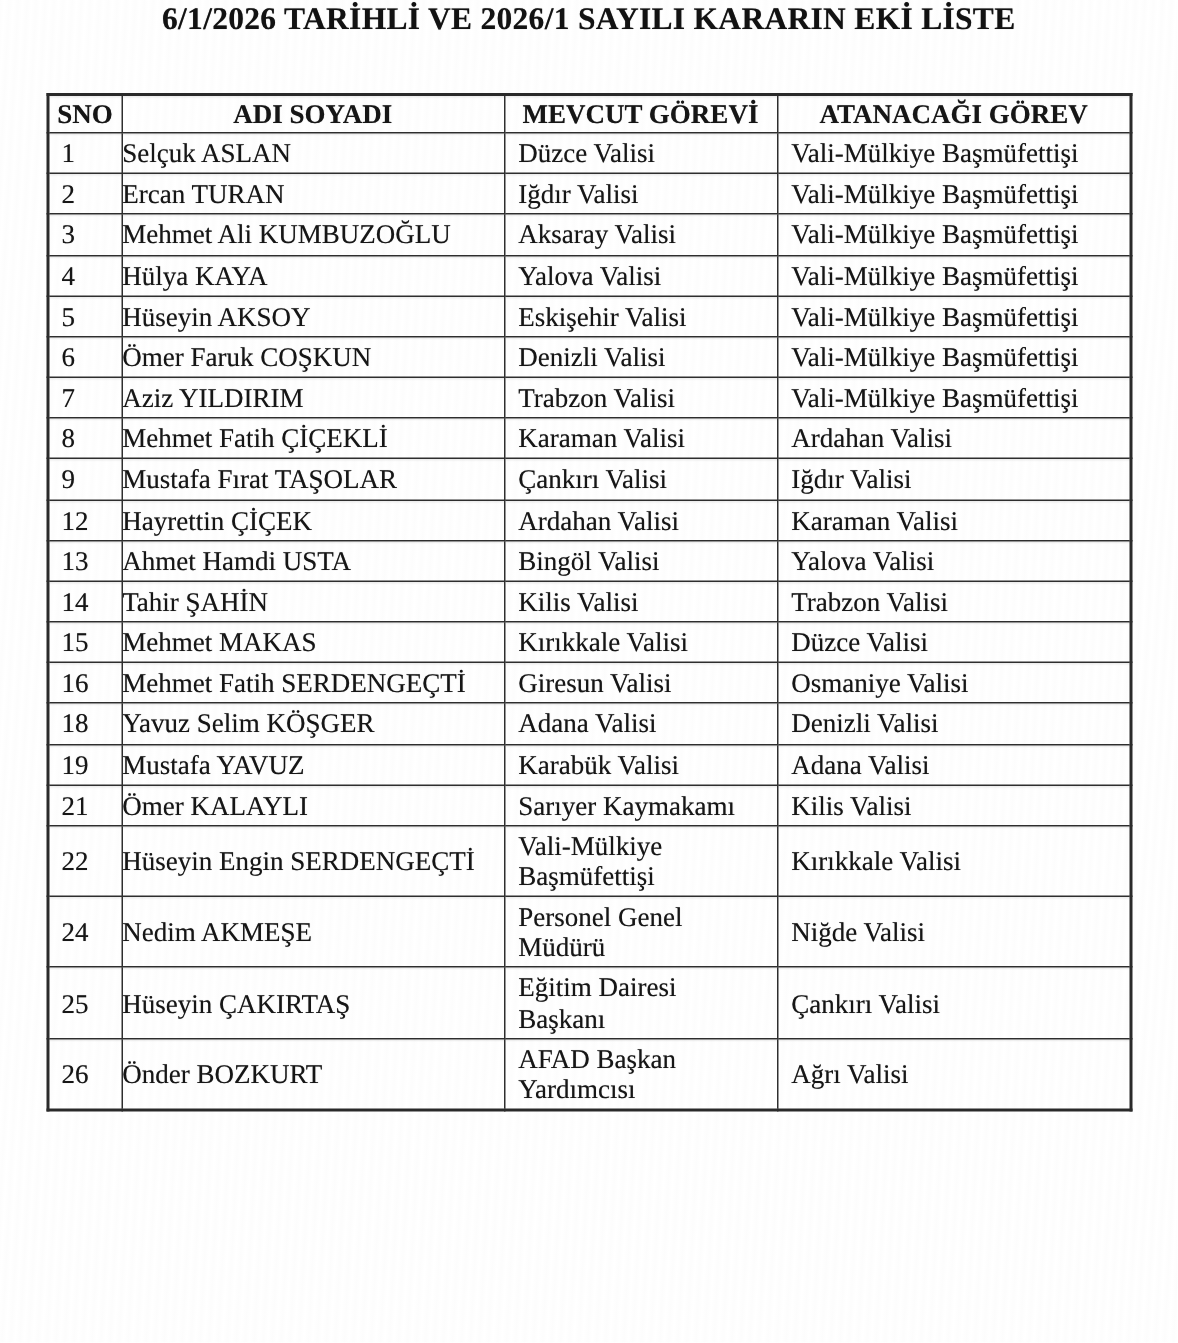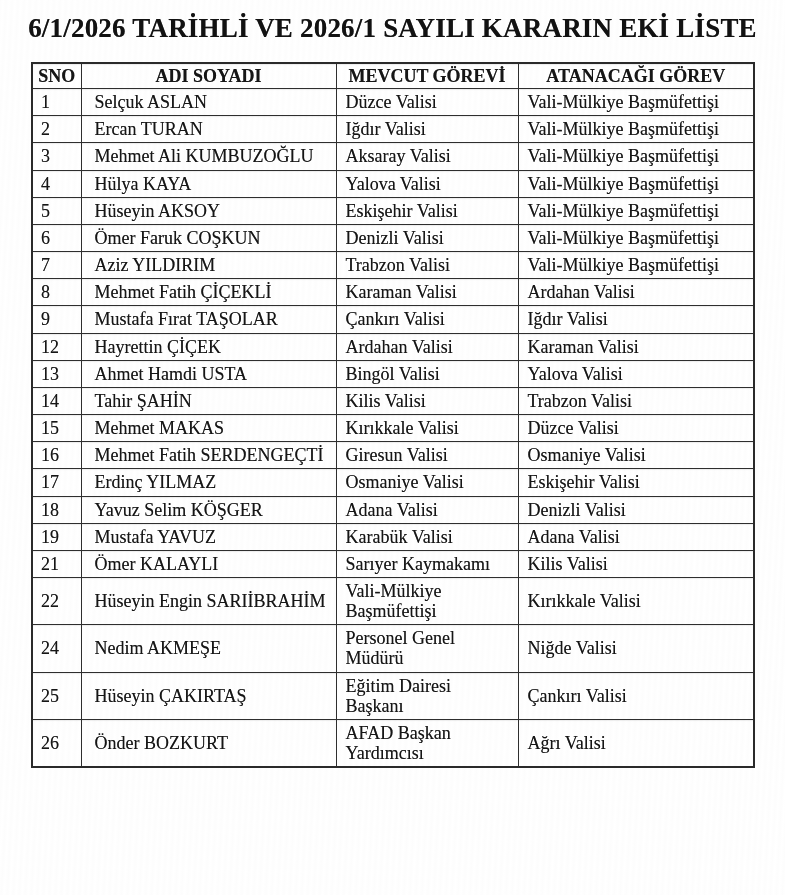--- a/index.html
+++ b/index.html
@@ -22,23 +22,22 @@
       repeating-linear-gradient(
         93deg,
         rgba(150,150,150,0.025) 0px,
         rgba(255,255,255,0) 3px,
         rgba(140,140,140,0.02) 6px
       ),
       #ffffff;
   }
 
   .doc-title {
-    padding-top: 13px;
     text-align: center;
-    font-size: 27px;
+    font-size: 21px;
     font-weight: bold;
     letter-spacing: 0.2px;
     color: #121212;
     text-shadow: 0 0 0.5px rgba(0,0,0,0.55);
   }
 
   table.decree {
     position: absolute;
     left: 31px;
     top: 62px;
@@ -70,21 +69,21 @@
     padding: 2px 2px;
   }
 
   td {
     height: 27px;
     padding: 3px 4px 3px 8px;
     text-align: left;
   }
 
   td.c-sno  { padding-left: 8px; }
-  td.c-name { padding-left: 13px; }
+  td.c-name { padding-left: 0; }
   td.c-current { padding-left: 9px; white-space: pre-line; }
   td.c-new  { padding-left: 9px; }
 </style>
 </head>
 <body>
 
 <div class="page">
 
   <div class="doc-title">6/1/2026 TARİHLİ VE 2026/1 SAYILI KARARIN EKİ LİSTE</div>
 
@@ -197,26 +196,20 @@
     <td class="c-new">Düzce Valisi</td>
   </tr>
 
   <tr>
     <td class="c-sno">16</td>
     <td class="c-name">Mehmet Fatih SERDENGEÇTİ</td>
     <td class="c-current">Giresun Valisi</td>
     <td class="c-new">Osmaniye Valisi</td>
   </tr>
 
-  <tr>
-    <td class="c-sno">17</td>
-    <td class="c-name">Erdinç YILMAZ</td>
-    <td class="c-current">Osmaniye Valisi</td>
-    <td class="c-new">Eskişehir Valisi</td>
-  </tr>
 
   <tr>
     <td class="c-sno">18</td>
     <td class="c-name">Yavuz Selim KÖŞGER</td>
     <td class="c-current">Adana Valisi</td>
     <td class="c-new">Denizli Valisi</td>
   </tr>
 
   <tr>
     <td class="c-sno">19</td>
@@ -228,21 +221,21 @@
 
   <tr>
     <td class="c-sno">21</td>
     <td class="c-name">Ömer KALAYLI</td>
     <td class="c-current">Sarıyer Kaymakamı</td>
     <td class="c-new">Kilis Valisi</td>
   </tr>
 
   <tr>
     <td class="c-sno">22</td>
-    <td class="c-name">Hüseyin Engin SARIİBRAHİM</td>
+    <td class="c-name">Hüseyin Engin SERDENGEÇTİ</td>
     <td class="c-current">Vali-Mülkiye
 Başmüfettişi</td>
     <td class="c-new">Kırıkkale Valisi</td>
   </tr>
 
 
   <tr>
     <td class="c-sno">24</td>
     <td class="c-name">Nedim AKMEŞE</td>
     <td class="c-current">Personel Genel

